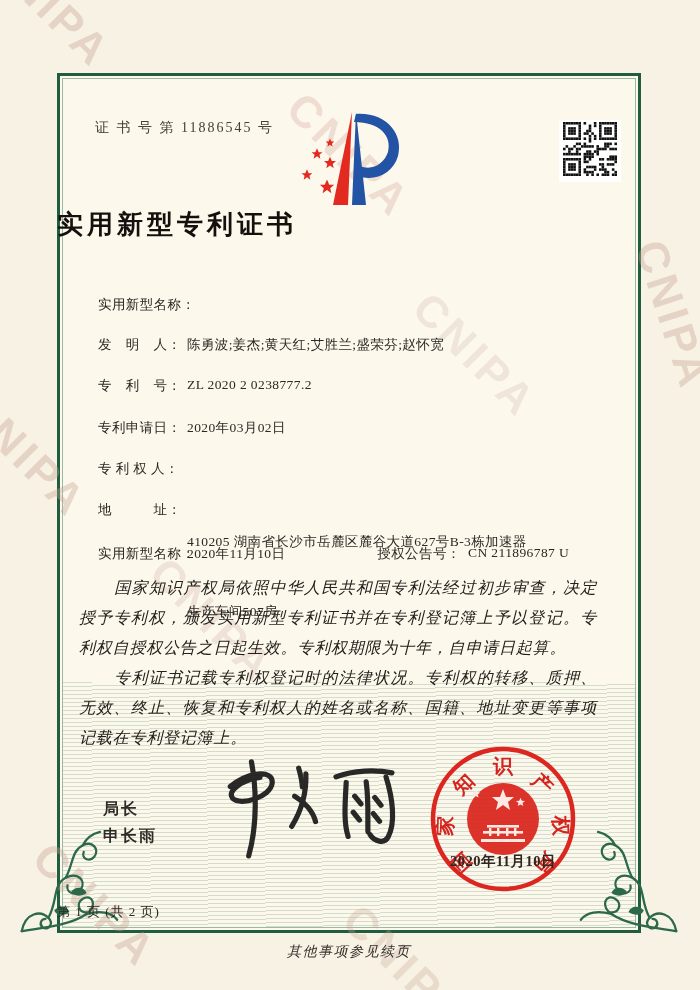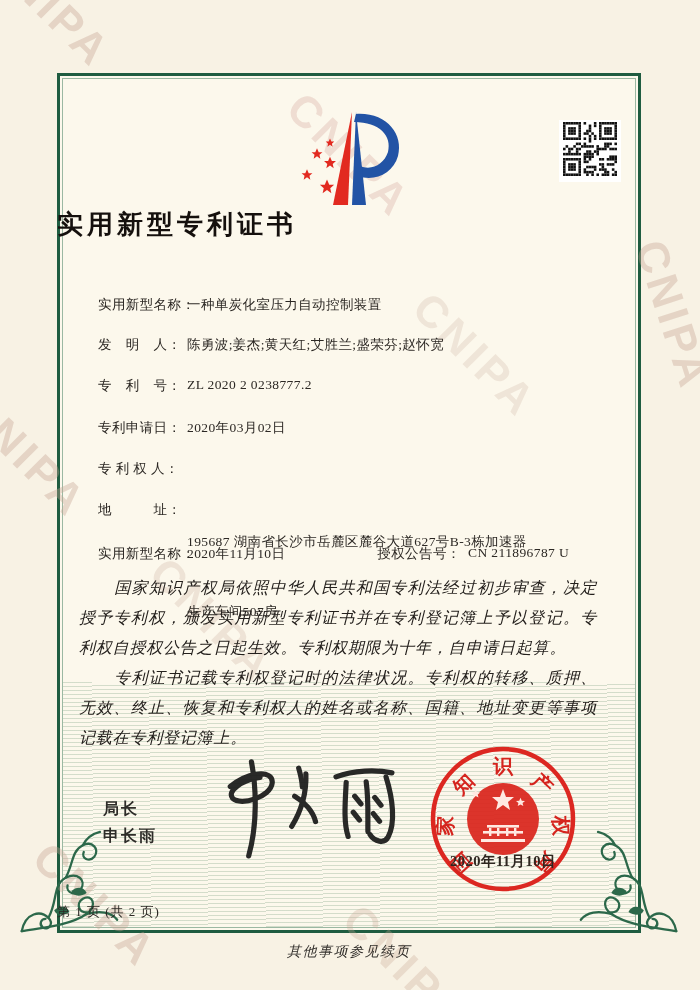--- a/index.html
+++ b/index.html
@@ -90,20 +90,21 @@
       <path d="M6,106 C30,102 56,100 74,88 C86,80 80,66 70,72 C62,77 66,88 76,86"></path>
       <path d="M74,88 C88,84 100,86 106,94"></path>
       <path d="M70,16 C74,8 80,4 88,2"></path>
     </g>
     <g fill="#2c684a">
       <path d="M40,84 C46,78 54,80 56,86 C50,90 42,90 40,84 Z"></path>
       <path d="M58,64 C64,58 72,60 74,66 C68,70 60,70 58,64 Z"></path>
     </g>
   </svg>
 
+  <div class="abs certno">证 书 号 第 11886545 号</div>
 
   <svg class="abs" style="left:288px;top:106px" width="120" height="100" viewBox="0 0 120 100">
     <defs>
       <path id="st" d="M0,-6 L1.8,-1.9 L5.7,-1.9 L2.6,0.9 L3.5,5 L0,2.4 L-3.5,5 L-2.6,0.9 L-5.7,-1.9 L-1.8,-1.9 Z"></path>
     </defs>
     <path d="M68,8 C98,6 116,28 110,50 C105,68 86,76 70,70 L72,60 C84,65 96,58 100,46 C104,30 92,16 66,16 Z" fill="#2253a5"></path>
     <polygon points="64,6 45,99 60,99" fill="#e22a20"></polygon>
     <polygon points="68,6 64,99 78,99" fill="#2253a5"></polygon>
     <g fill="#e22a20">
       <use href="#st" transform="translate(42,37) scale(0.75)"></use>
@@ -327,41 +328,40 @@
           <rect x="44.2" y="52" width="2.6" height="2.6" fill="#111"></rect>
           <rect x="49.4" y="52" width="2.6" height="2.6" fill="#111"></rect>
           <rect x="52" y="52" width="2.6" height="2.6" fill="#111"></rect>
         </svg></div>
   </div>
 
   <div class="abs title">实用新型专利证书</div>
 
   <div class="abs row" style="top:296px">
     <span class="lab">实用新型名称：</span>
-    <span class="val">一种单炭化室压力自动控制装置</span>
   </div>
   <div class="abs row" style="top:336px">
     <span class="lab">发　明　人：</span>
     <span class="val">陈勇波;姜杰;黄天红;艾胜兰;盛荣芬;赵怀宽</span>
   </div>
   <div class="abs row" style="top:377px">
     <span class="lab">专　利　号：</span>
     <span class="val">ZL 2020 2 0238777.2</span>
   </div>
   <div class="abs row" style="top:419px">
     <span class="lab">专利申请日：</span>
     <span class="val">2020年03月02日</span>
   </div>
   <div class="abs row" style="top:460px">
     <span class="lab">专 利 权 人：</span>
   </div>
   <div class="abs row" style="top:501px">
     <span class="lab">地　　　址：</span>
     <span class="val">
-      <div>195687 湖南省长沙市岳麓区麓谷大道627号B-3栋加速器</div>
+      <div>410205 湖南省长沙市岳麓区麓谷大道627号B-3栋加速器</div>
       <div class="l2">生产车间507房</div>
     </span>
   </div>
   <div class="abs row" style="top:545px">
     <span class="lab">实用新型名称：</span>
     <span class="val">2020年11月10日</span>
     <span class="pair2">
       <span class="lab">授权公告号：</span>
       <span class="val">CN 211896787 U</span>
     </span>

